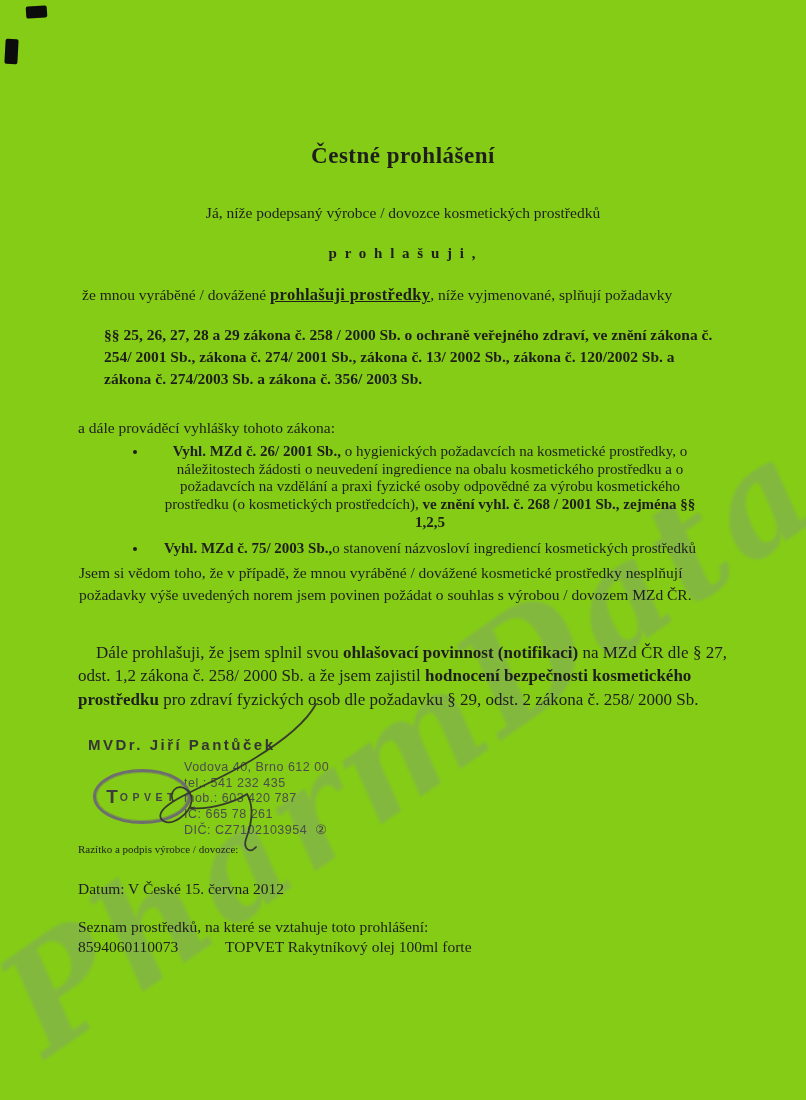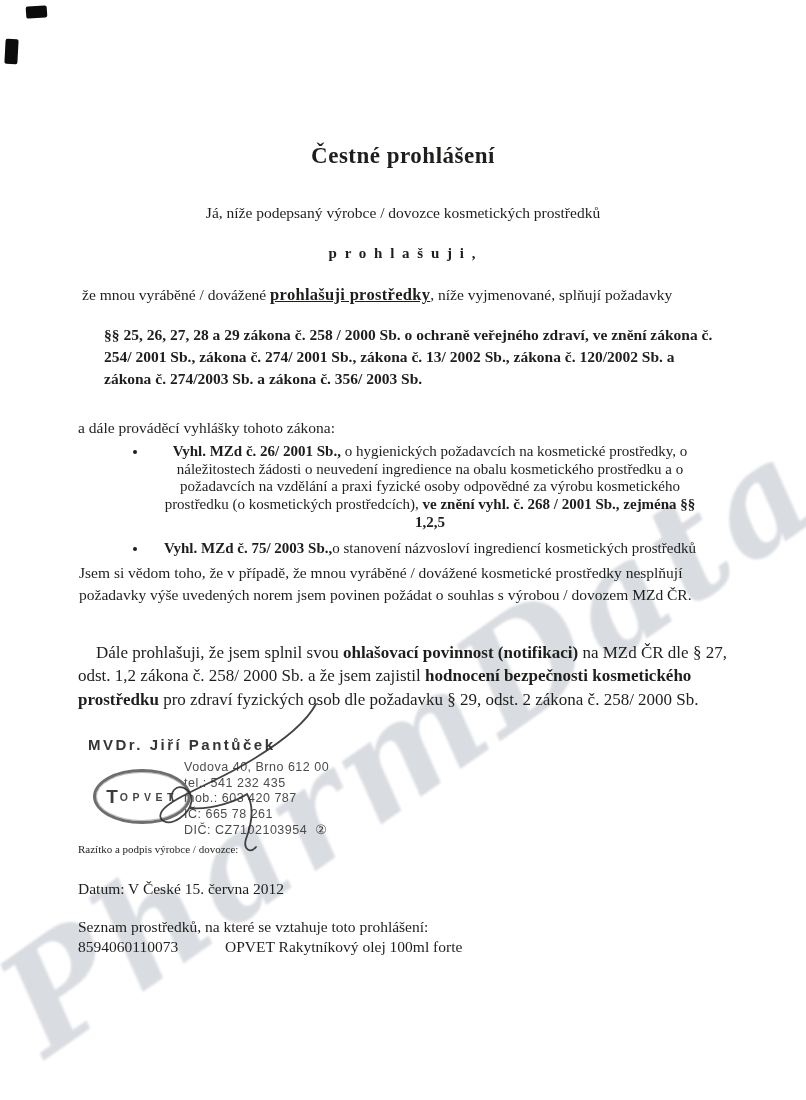--- a/index.html
+++ b/index.html
@@ -1,19 +1,19 @@
 <!DOCTYPE html>
 <html><head>
 <meta charset="utf-8">
 <style>
   html,body{margin:0;padding:0;background:#e8e8e8;}
   .page{
     position:relative;
     width:806px;height:1100px;
-    background:#ffffff;
+    background:#84cc16;
     overflow:hidden;
     font-family:"Liberation Serif", serif;
     color:#1e1e1c;
   }
   
   .watermark{
     position:absolute;left:-30px;top:950px;
     transform:rotate(-35deg);transform-origin:0 0;
     font-family:"DejaVu Serif", serif;
     font-style:italic;font-weight:bold;
@@ -128,15 +128,15 @@
       <path d="M190,808 C212,810 237,801 247,794 C254,806 252,823 246,839 C243,849 250,854 256,847"></path>
     </g>
   </svg>
 
   <div class="abs razitko">Razítko a podpis výrobce / dovozce:</div>
 
   <div class="abs datum">Datum: V České 15. června 2012</div>
 
   <div class="abs seznam">Seznam prostředků, na které se vztahuje toto prohlášení:</div>
 
-  <div class="abs product-row"><span class="ean">8594060110073</span><span>OPVET Rakytníkový olej 100ml forte</span></div>
+  <div class="abs product-row"><span class="ean">8594060110073</span><span>TOPVET Rakytníkový olej 100ml forte</span></div>
 
 </div>
 
 </body></html>

